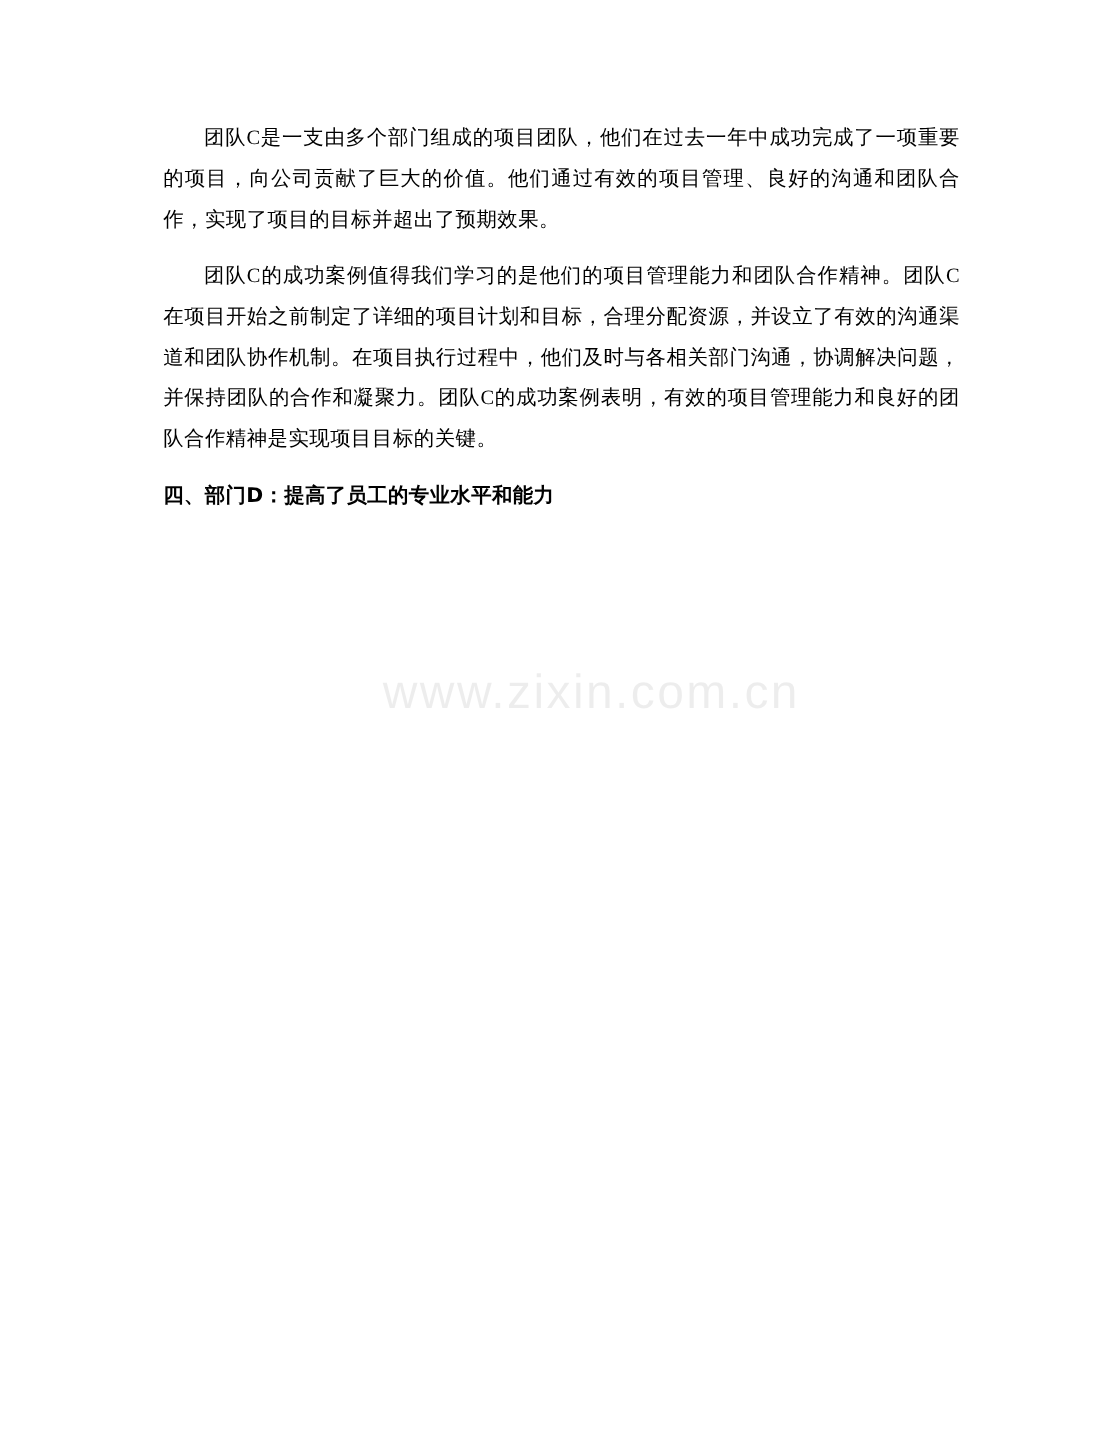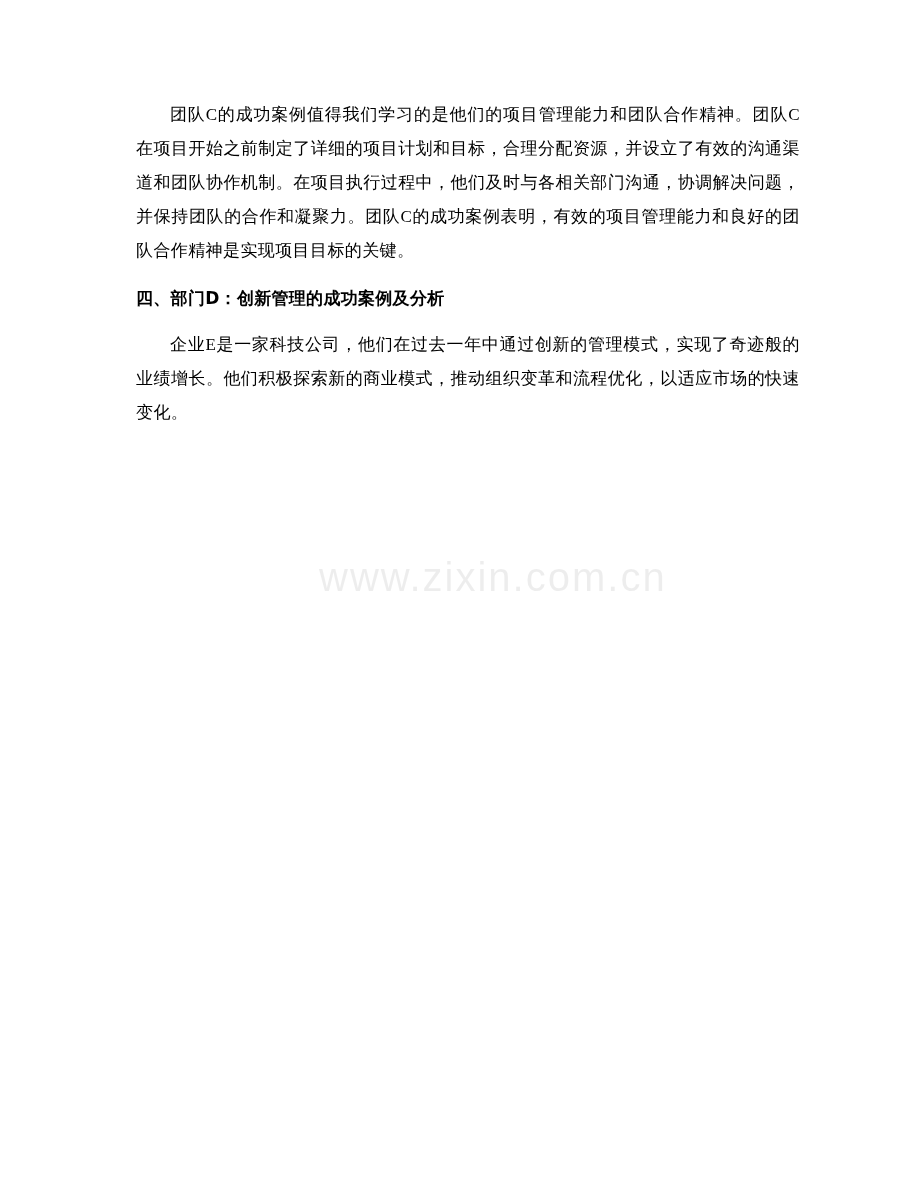--- a/index.html
+++ b/index.html
@@ -46,18 +46,18 @@
       color: rgba(0,0,0,0.07);
       letter-spacing: 2px;
       pointer-events: none;
       white-space: nowrap;
     }
   </style>
 </head>
 <body>
 
 <div class="page">
+  <p class="para">团队C是一支由多个部门组成的项目团队，他们在过去一年中成功完成了一项重要的项目，向公司贡献了巨大的价值。他们通过有效的项目管理、良好的沟通和团队合作，实现了项目的目标并超出了预期效果。</p>
   <p class="para">团队C的成功案例值得我们学习的是他们的项目管理能力和团队合作精神。团队C在项目开始之前制定了详细的项目计划和目标，合理分配资源，并设立了有效的沟通渠道和团队协作机制。在项目执行过程中，他们及时与各相关部门沟通，协调解决问题，并保持团队的合作和凝聚力。团队C的成功案例表明，有效的项目管理能力和良好的团队合作精神是实现项目目标的关键。</p>
-  <h2 class="heading">四、部门D：创新管理的成功案例及分析</h2>
-  <p class="para">企业E是一家科技公司，他们在过去一年中通过创新的管理模式，实现了奇迹般的业绩增长。他们积极探索新的商业模式，推动组织变革和流程优化，以适应市场的快速变化。</p>
+  <h2 class="heading">四、部门D：提高了员工的专业水平和能力</h2>
 </div>
 
 <div class="watermark">www.zixin.com.cn</div>
 
 </body></html>

